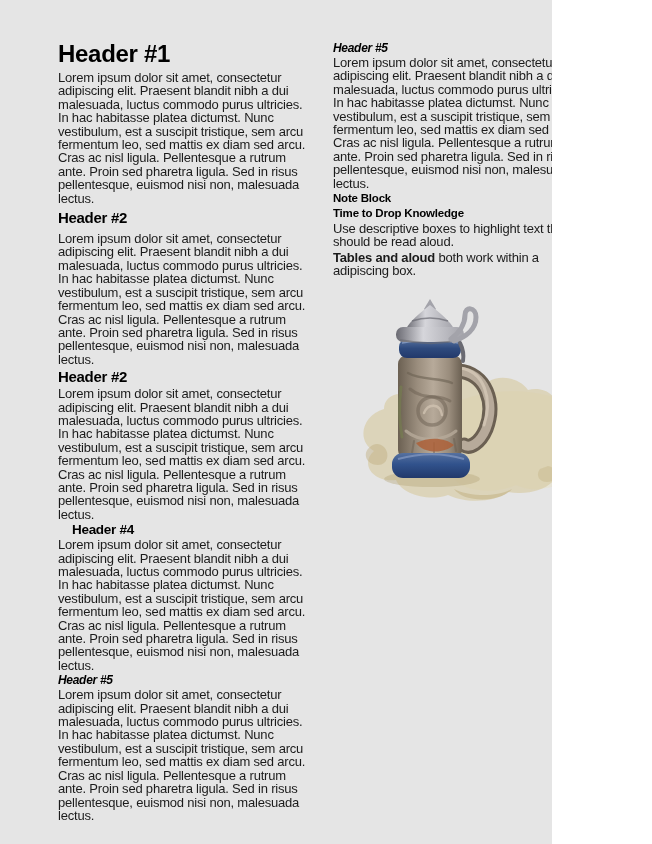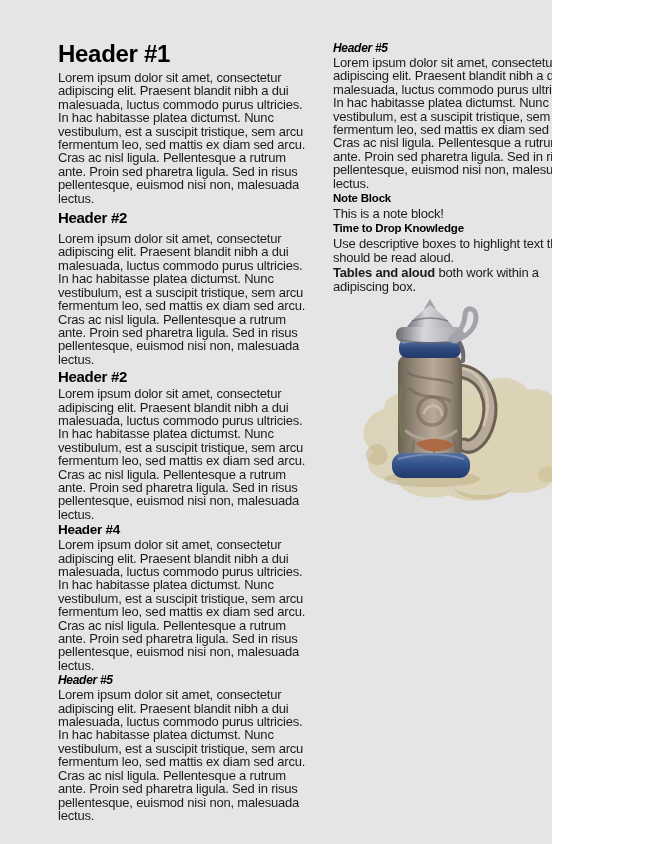--- a/index.html
+++ b/index.html
@@ -12,21 +12,21 @@
     overflow:hidden;
   }
   .col { position:absolute; top:40px; font-size:13px; line-height:13.4px; letter-spacing:-0.2px; }
   .col-left  { left:58px;  width:253px; }
   .col-right { left:333px; width:257px; }
   .col p { margin:0 0 2px 0; }
   h1,h2,h3,h4,h5 { color:#000; margin:0; font-weight:bold; letter-spacing:-0.3px; }
   h1 { font-size:24px;   line-height:27px; margin:0 0 4px 0; }
   h2 { font-size:15px;   line-height:22px; margin:2px 0 3px 0; }
   h3 { font-size:15px;   line-height:16px; margin:3px 0 2px 0; }
-  h4 { font-size:13.5px; line-height:14px; margin:2px 0 1px 0; }
+  h4 { font-size:13.5px; line-height:14px; margin:2px 0 1px 14px; }
   h5 { font-size:12px;   line-height:13px; margin:2px 0 1px 0;font-style:italic; }
   .minihead { font-size:11.5px; line-height:13px; font-weight:bold; color:#000; margin:1px 0 0 0; letter-spacing:-0.2px; }
   .inline-bold { font-weight:bold; }
   .illustration { position:absolute; left:344px; top:291px; width:258px; height:222px; }
   .illustration svg { display:block; width:100%; height:100%; }
 </style>
 </head>
 <body>
 
 <div class="page">
@@ -41,21 +41,20 @@
     <h4>Header #4</h4>
     <p>Lorem ipsum dolor sit amet, consectetur adipiscing elit. Praesent blandit nibh a dui malesuada, luctus commodo purus ultricies. In hac habitasse platea dictumst. Nunc vestibulum, est a suscipit tristique, sem arcu fermentum leo, sed mattis ex diam sed arcu. Cras ac nisl ligula. Pellentesque a rutrum ante. Proin sed pharetra ligula. Sed in risus pellentesque, euismod nisi non, malesuada lectus.</p>
     <h5>Header #5</h5>
     <p>Lorem ipsum dolor sit amet, consectetur adipiscing elit. Praesent blandit nibh a dui malesuada, luctus commodo purus ultricies. In hac habitasse platea dictumst. Nunc vestibulum, est a suscipit tristique, sem arcu fermentum leo, sed mattis ex diam sed arcu. Cras ac nisl ligula. Pellentesque a rutrum ante. Proin sed pharetra ligula. Sed in risus pellentesque, euismod nisi non, malesuada lectus.</p>
   </div>
 
   <div class="col col-right">
     <h5>Header #5</h5>
     <p>Lorem ipsum dolor sit amet, consectetur adipiscing elit. Praesent blandit nibh a dui malesuada, luctus commodo purus ultricies. In hac habitasse platea dictumst. Nunc vestibulum, est a suscipit tristique, sem arcu fermentum leo, sed mattis ex diam sed arcu. Cras ac nisl ligula. Pellentesque a rutrum ante. Proin sed pharetra ligula. Sed in risus pellentesque, euismod nisi non, malesuada lectus.</p>
     <p class="minihead">Note Block</p>
-    <p>This is a note block!</p>
     <p class="minihead">Time to Drop Knowledge</p>
     <p>Use descriptive boxes to highlight text that should be read aloud.</p>
     <p><span class="inline-bold">Tables and aloud</span><span> both work within a adipiscing box.</span></p>
   </div>
 
   <div class="illustration" title="Watercolor illustration of a German beer stein with pewter lid on a tan paint splash">
     <svg viewBox="0 0 258 222" xmlns="http://www.w3.org/2000/svg">
       <defs>
         <linearGradient id="bodyGrad" x1="0" y1="0" x2="1" y2="0">
           <stop offset="0" stop-color="#6b6052"></stop>

